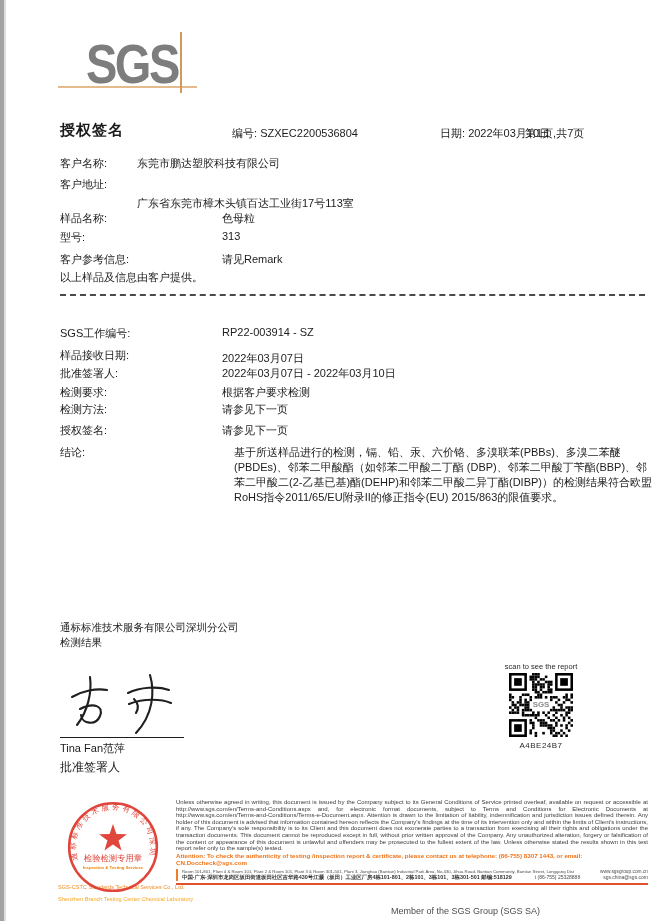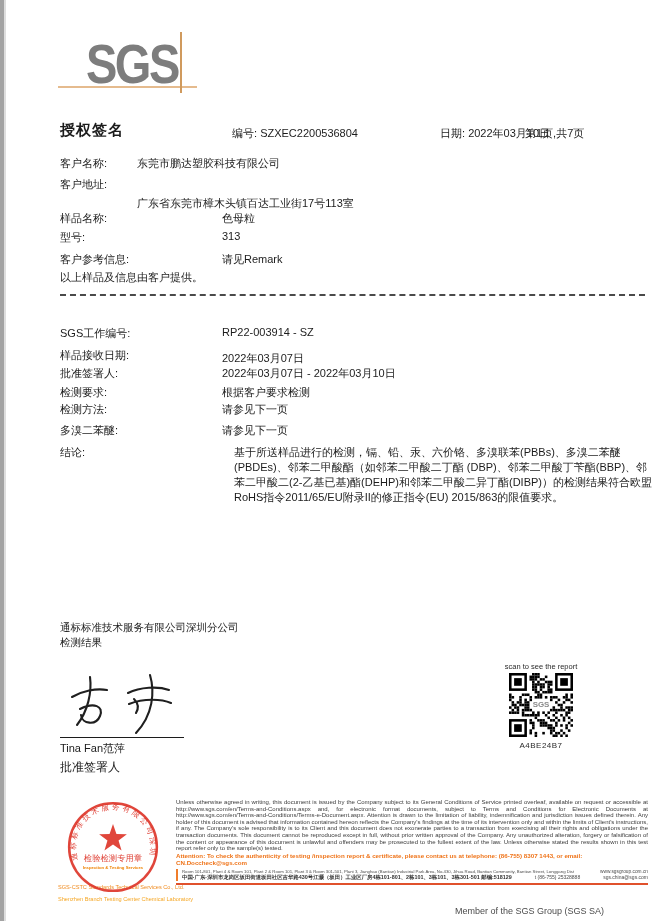--- a/index.html
+++ b/index.html
@@ -45,21 +45,21 @@
   #footer-text{left:176px;top:799px;width:472px;}
   .legal{margin:0;font-size:6px;line-height:6.6px;text-align:justify;color:#3c3c3c;}
   .attention{margin:1px 0 0 0;font-size:6.2px;line-height:6.8px;font-weight:bold;color:#ef7318;}
   .addresses{margin-top:3px;border-left:2px solid #f07d2a;padding-left:4px;}
   .addr-row{display:flex;justify-content:space-between;align-items:baseline;}
   .addr-en{font-size:4.3px;color:#4c4c4c;white-space:nowrap;overflow:hidden;max-width:392px;}
   .addr-cn{font-size:5.4px;font-weight:bold;color:#333;white-space:nowrap;overflow:hidden;max-width:330px;}
   .addr-right{font-size:4.8px;color:#4c4c4c;white-space:nowrap;margin-left:4px;}
   .addr-right2{font-size:5px;color:#4c4c4c;white-space:nowrap;margin-left:4px;}
   .orange-rule{margin-top:2px;height:2px;background:#e0512c;}
-  .member{left:0;top:906px;width:604px;text-align:right;font-size:9px;color:#4c4c4c;}
+  .member{left:0;top:906px;width:540px;text-align:right;font-size:9px;color:#4c4c4c;}
 </style>
 </head>
 <body>
 
 <div id="page">
   <div class="abs edge-strip"></div>
   <div class="abs edge-strip2"></div>
 
   <div class="abs logo-text">SGS</div>
   <div class="abs logo-hline"></div>
@@ -94,21 +94,21 @@
   <span class="lbl" style="top:326px;">SGS工作编号:</span>
   <span class="val" style="top:326px;">RP22-003914 - SZ</span>
   <span class="lbl" style="top:348px;">样品接收日期:</span>
   <span class="val" style="top:351px;text-align:center;">2022年03月07日</span>
   <span class="lbl" style="top:366px;">批准签署人:</span>
   <span class="val" style="top:366px;">2022年03月07日 - 2022年03月10日</span>
   <span class="lbl" style="top:385px;">检测要求:</span>
   <span class="val" style="top:385px;">根据客户要求检测</span>
   <span class="lbl" style="top:402px;">检测方法:</span>
   <span class="val" style="top:402px;">请参见下一页</span>
-  <span class="lbl" style="top:423px;">多溴二苯醚:</span>
+  <span class="lbl" style="top:423px;">授权签名:</span>
   <span class="val" style="top:423px;">请参见下一页</span>
 
   <span class="lbl" style="top:445px;">结论:</span>
   <div class="abs conclusion">基于所送样品进行的检测，镉、铅、汞、六价铬、多溴联苯(PBBs)、多溴二苯醚(PBDEs)、邻苯二甲酸酯（如邻苯二甲酸二丁酯 (DBP)、邻苯二甲酸丁苄酯(BBP)、邻苯二甲酸二(2-乙基已基)酯(DEHP)和邻苯二甲酸二异丁酯(DIBP)）的检测结果符合欧盟RoHS指令2011/65/EU附录II的修正指令(EU) 2015/863的限值要求。</div>
 
   <div class="abs sig-company">通标标准技术服务有限公司深圳分公司</div>
   <div class="abs sig-auth">检测结果</div>
 
   <svg class="abs" style="left:66px;top:666px;" width="130" height="70" viewBox="0 0 130 70">
     <g fill="none" stroke="#1f1f1f" stroke-width="2.1" stroke-linecap="round" stroke-linejoin="round">

